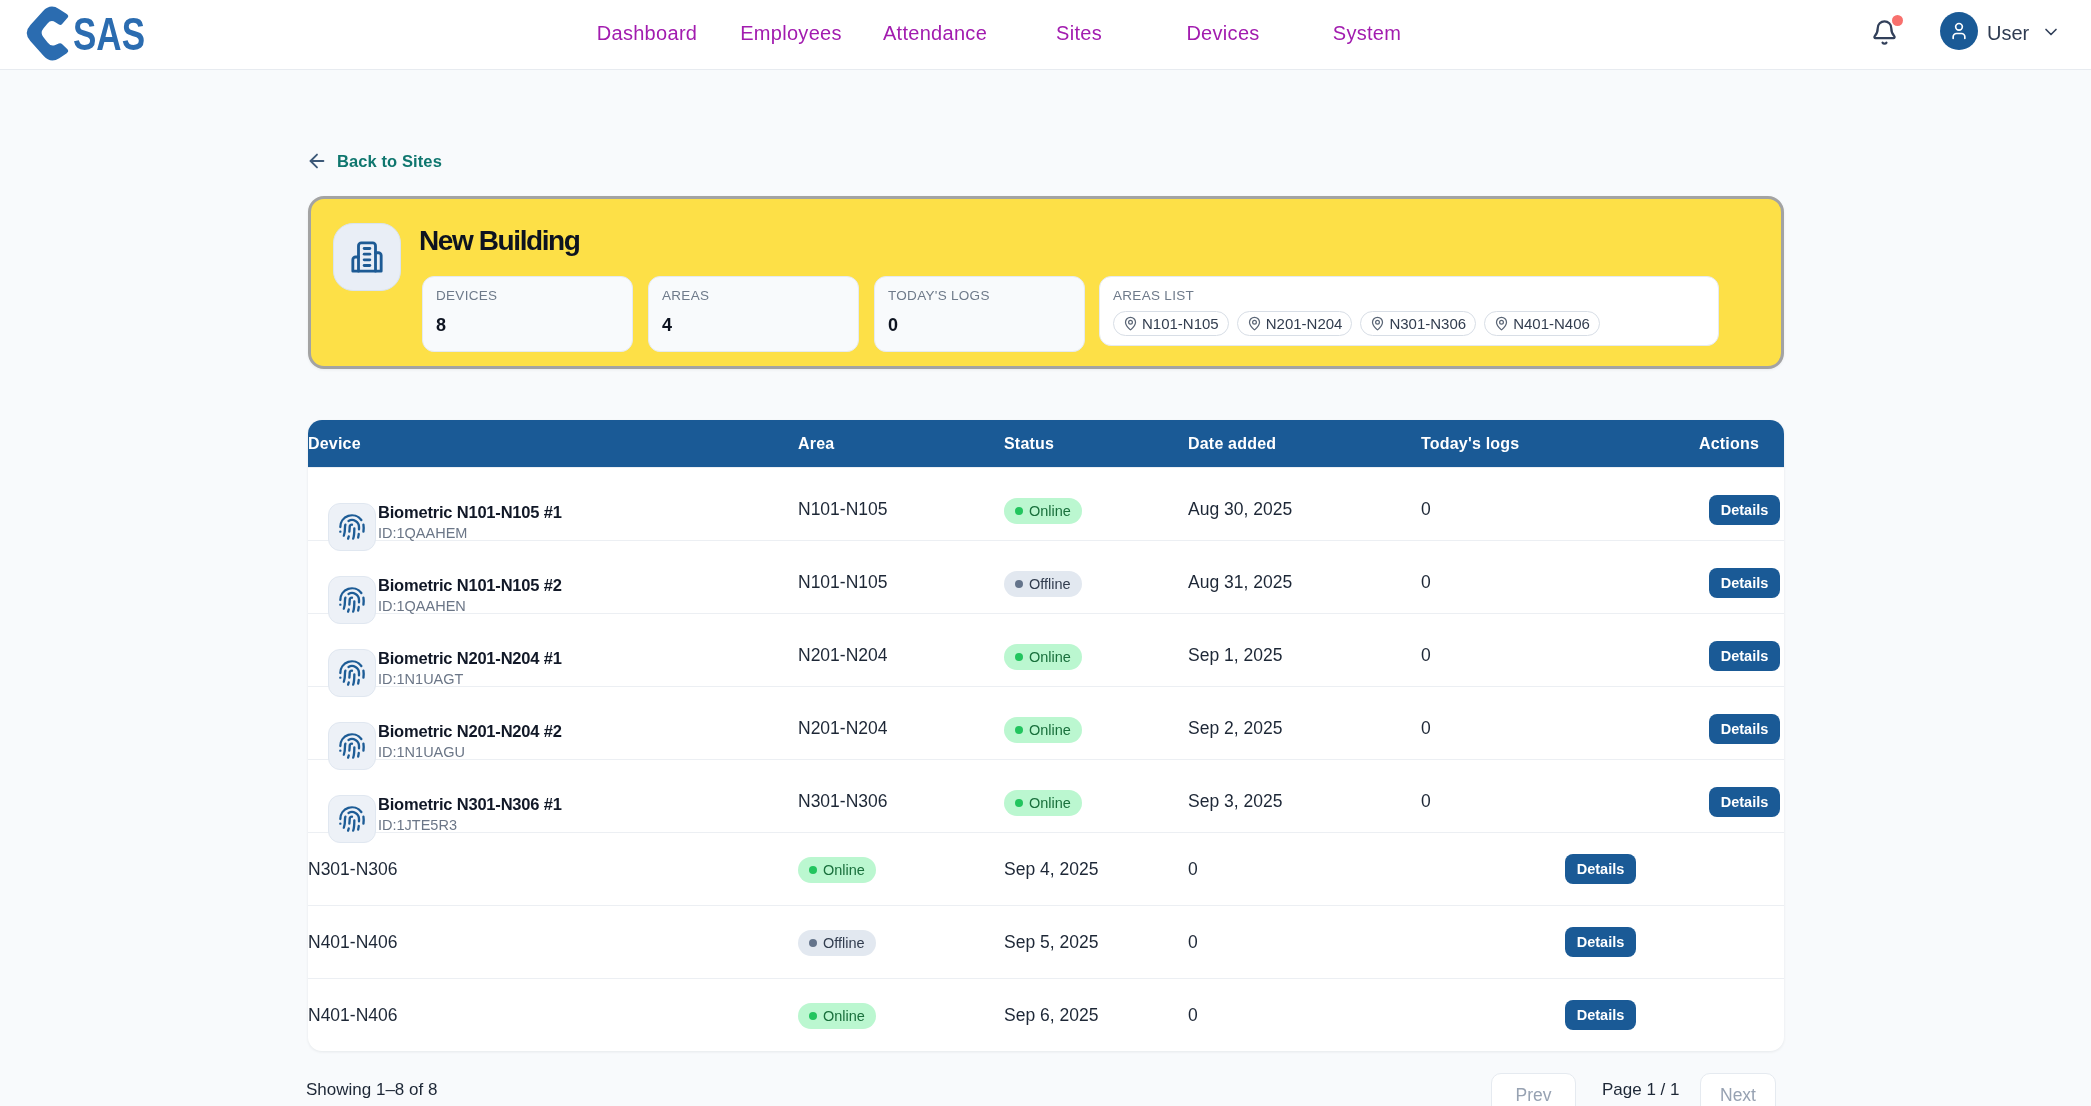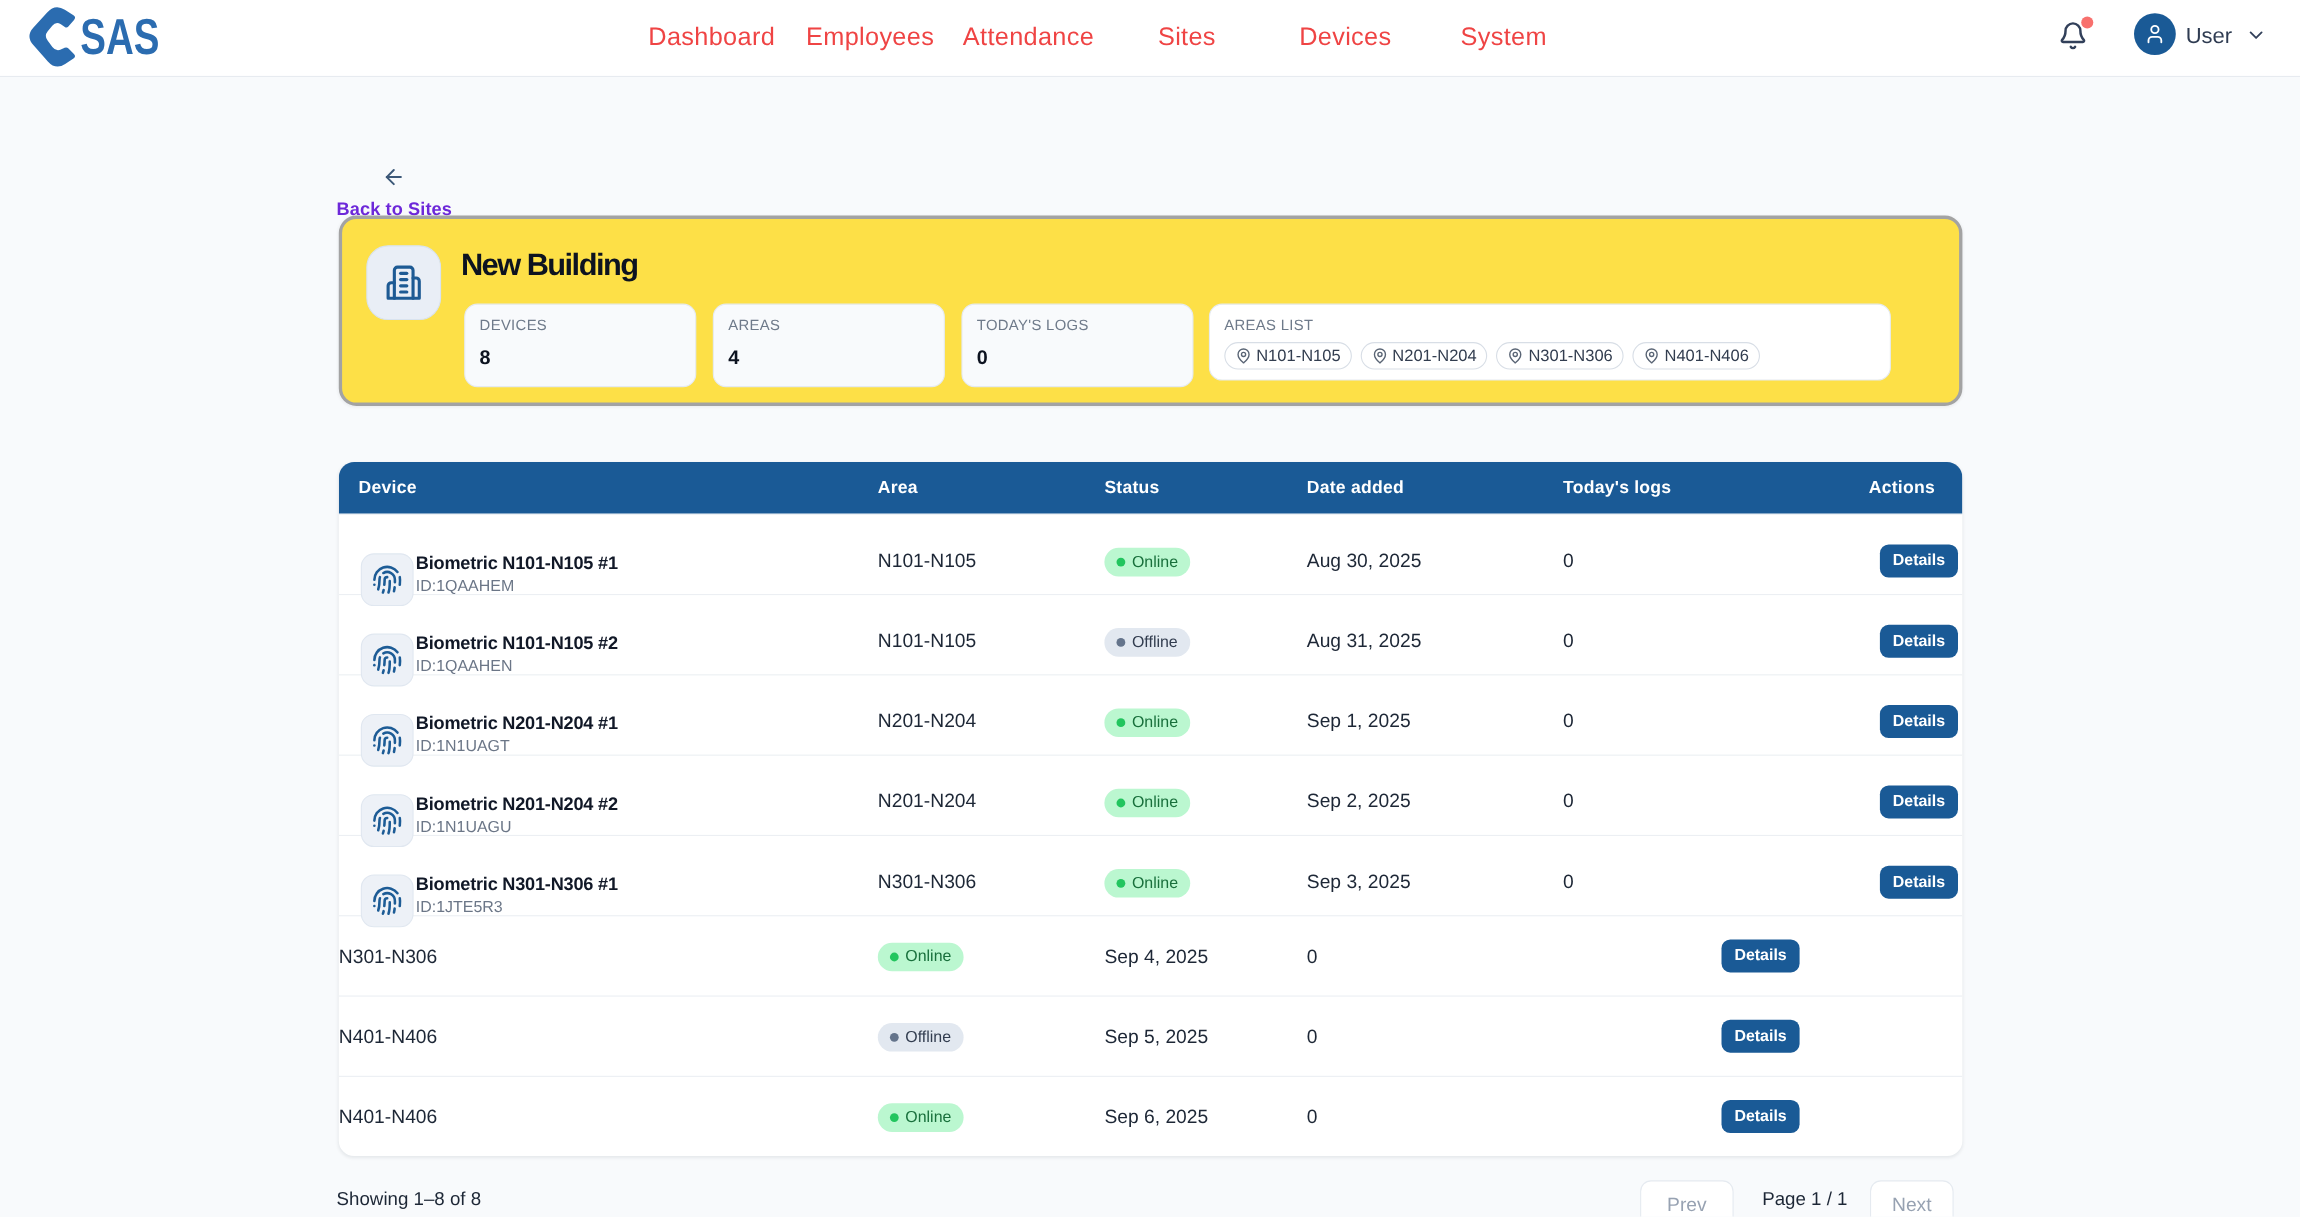--- a/index.html
+++ b/index.html
@@ -2,42 +2,42 @@
 <html><head>
 <meta charset="utf-8">
 <style>
   * { margin:0; padding:0; box-sizing:border-box; }
   html,body { width:2091px; height:1106px; overflow:hidden; }
   body { font-family:"Liberation Sans", sans-serif; background:#f8fafc; position:relative; }
   .abs { position:absolute; }
 
   
   #hdr { position:absolute; left:0; top:0; width:2091px; height:70px; background:#fff; border-bottom:1px solid #e7ebf0; }
-  .nav-item { position:absolute; top:0; height:66px; width:144px; display:flex; align-items:center; justify-content:center; font-size:23px; font-weight:500; color:#ef4444; letter-spacing:0.3px; }
+  .nav-item { position:absolute; top:0; height:66px; width:144px; display:flex; align-items:center; justify-content:center; font-size:20px; font-weight:500; color:#a21caf; letter-spacing:0.3px; }
   #user-txt { position:absolute; left:1987px; top:0; height:66px; display:flex; align-items:center; font-size:20px; font-weight:500; color:#2f3c52; }
 
   
-  #back { position:absolute; left:306px; top:150px; display:flex; align-items:center; gap:9px; color:#6d28d9; font-size:16.5px; font-weight:600; letter-spacing:0.1px;flex-direction:column; }
+  #back { position:absolute; left:306px; top:150px; display:flex; align-items:center; gap:9px; color:#0f766e; font-size:16.5px; font-weight:600; letter-spacing:0.1px; }
 
   
   #card1 { position:absolute; left:308px; top:196px; width:1476px; height:173px; background:#fde047; border:3px solid #a3a3a3; border-radius:16px; box-shadow:0 1px 3px rgba(15,23,42,.06); }
   #icon-box { position:absolute; left:22px; top:24px; width:68px; height:68px; background:#e9eef6; border:1px solid #d9e3ef; border-radius:20px; display:flex; align-items:center; justify-content:center; }
   #title { position:absolute; left:108px; top:26px; font-size:28px; font-weight:700; color:#0d1320; letter-spacing:-1.4px; }
   .stat { position:absolute; top:77px; height:76px; width:211px; background:#f8fafc; border:1px solid #e5eaf0; border-radius:12px; padding:11px 13px; }
   .stat .lbl { font-size:13.5px; font-weight:500; color:#6e7a8a; letter-spacing:0.3px; }
   .stat .val { font-size:18px; font-weight:700; color:#0d1320; margin-top:12px; }
   #areas-box { position:absolute; left:788px; top:77px; width:620px; height:70px; background:#fff; border:1px solid #e5eaf0; border-radius:12px; padding:11px 13px; }
   #chips { display:flex; gap:8px; margin-top:8px; }
   .chip { display:inline-flex; align-items:center; gap:4px; height:25px; padding:0 9px; background:#fff; border:1px solid #d8dee6; border-radius:13px; font-size:15px; color:#323d4f; }
 
   
   #card2 { position:absolute; left:308px; top:420px; width:1476px; height:631px; background:#fff; border-radius:14px; box-shadow:0 1px 3px rgba(15,23,42,.08); overflow:hidden; }
   .trow { display:grid; grid-template-columns:490px 206px 184px 233px 240px 1fr; align-items:center; }
   #thead { height:47px; background:#1a5a96; color:#fff; font-size:16px; font-weight:700; letter-spacing:0.2px; }
-  #thead div:first-child { padding-left:18px; }
+  #thead div:first-child { }
   #thead .ar { text-align:right; padding-right:25px; }
   .row { height:73px; border-top:1px solid #eceff3; font-size:17.5px; color:#1d2736; }
   .row:first-of-type { border-top:none; }
   .dcell { display:flex; padding-left:20px; gap:2px;margin-top:35px; }
   .fp-box { width:48px; height:48px; border-radius:12px; background:#edf1f7; border:1px solid #e0e7f0; display:flex; align-items:center; justify-content:center; flex:none; }
   .dname { font-size:16.5px; font-weight:700; color:#111827; letter-spacing:-0.2px; }
   .did { font-size:14.5px; color:#6b7687; margin-top:3px; }
   .badge { display:inline-flex; align-items:center; gap:6px; height:26px; padding:0 11px; border-radius:13px; font-size:14.5px; font-weight:500; position:relative; top:1px; }
   .badge .dot { width:8px; height:8px; border-radius:50%; }
   .b-on { background:#bbf7d0; color:#19703c; }

